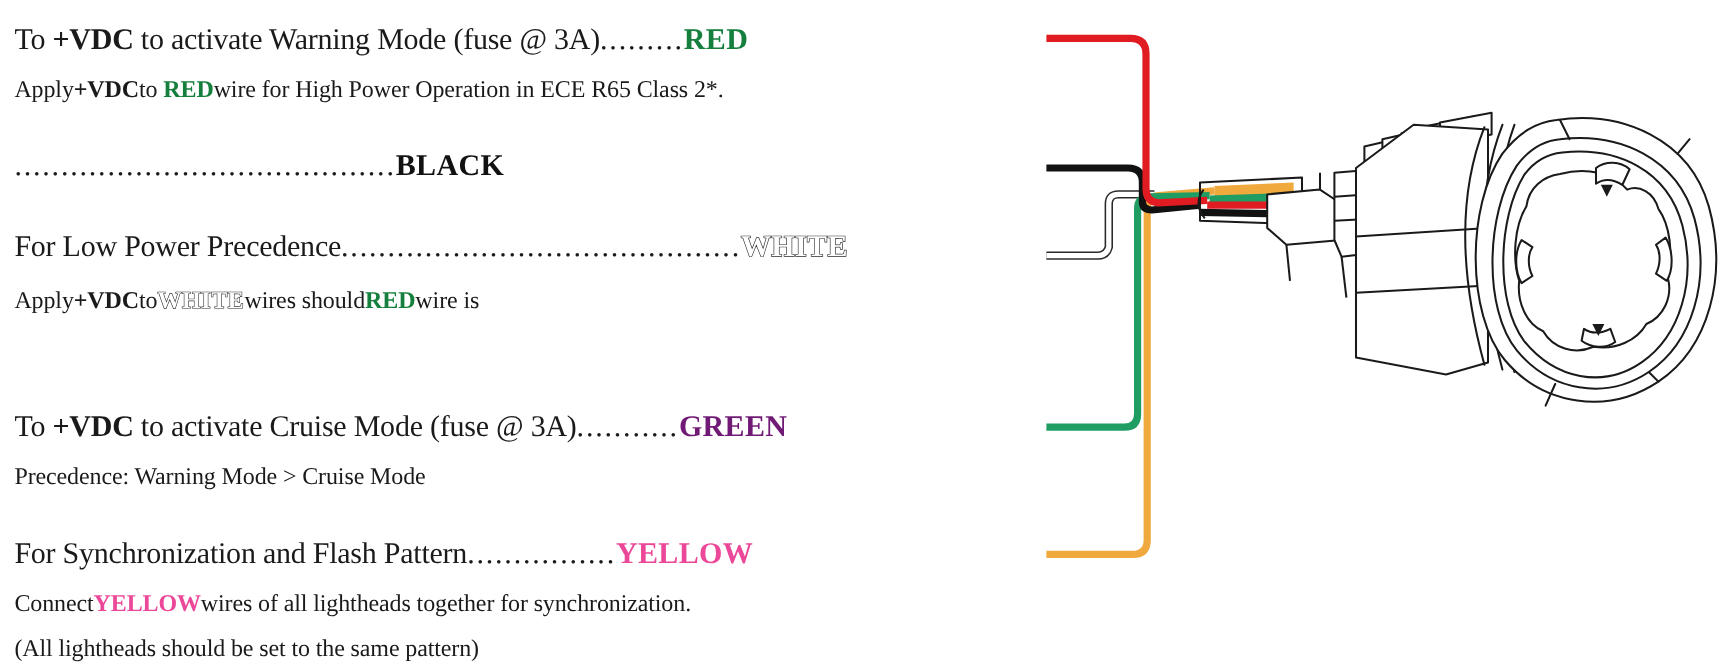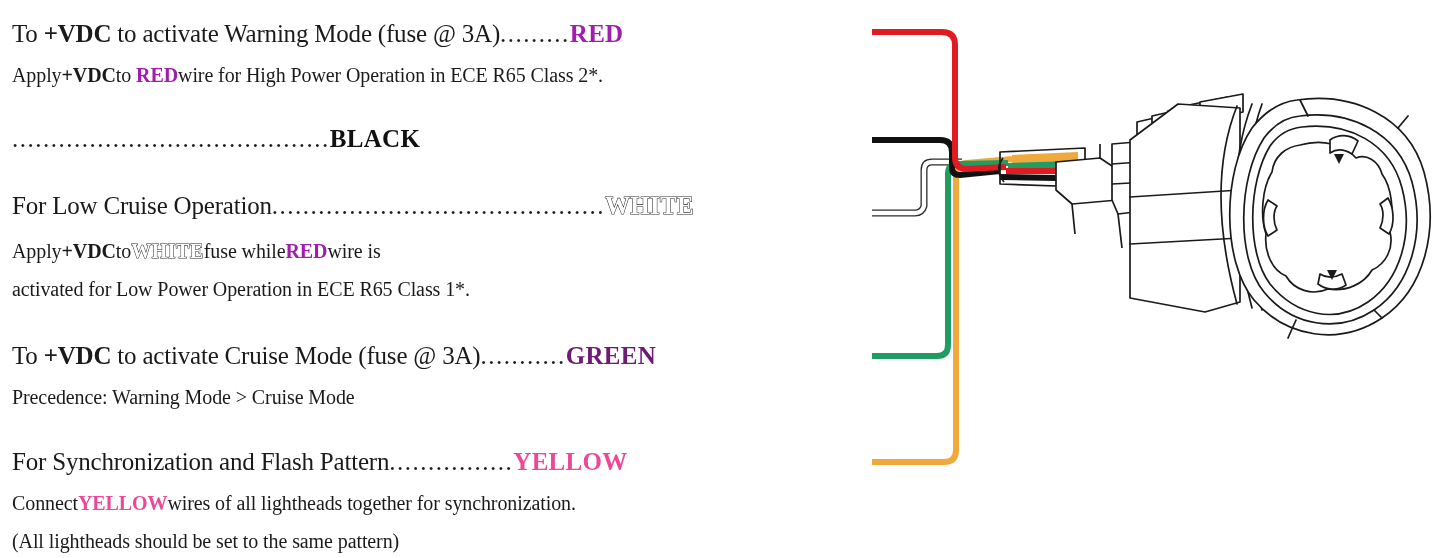--- a/index.html
+++ b/index.html
@@ -26,21 +26,21 @@
     letter-spacing:1.5px;
     color:#1a1a1a;
   }
   .head .wirename{font-weight:bold;font-size:25px;letter-spacing:0.3px;}
 
   
   .note{font-size:20px;font-weight:400;letter-spacing:-0.1px;}
 
   b.vdc{font-weight:bold;}
 
-  .c-red{color:#a21caf;font-weight:bold;}
+  .c-red{color:#15803d;font-weight:bold;}
   .c-green{color:#701a75;font-weight:bold;}
   .c-yellow{color:#ec4899;font-weight:bold;}
   .c-black{color:#111111;font-weight:bold;text-align:center;}
 
   
   .c-white{
     font-weight:bold;
     color:#ffffff;
     -webkit-text-stroke:1.1px #2a2a2a;
     paint-order:stroke fill;
@@ -70,34 +70,33 @@
         <span class="c-red">RED</span>
         <span> wire for High Power Operation in ECE R65 Class 2*.</span>
     </div>
 
     <div class="row head" style="top:113px;">
       <span class="lead">.........................................</span>
       <span class="wirename c-black">BLACK</span>
     </div>
 
     <div class="row head" style="top:180px;">
-      <span>For Low Cruise Operation </span>
+      <span>For Low Power Precedence </span>
       <span class="lead">...........................................</span>
       <span class="wirename c-white">WHITE</span>
     </div>
     <div class="row note" style="top:228px;">
       <span>Apply </span>
         <b class="vdc">+VDC</b>
         <span> to </span>
         <span class="c-white small">WHITE</span>
-        <span> fuse while </span>
+        <span> wires should </span>
         <span class="c-red">RED</span>
         <span> wire is</span>
     </div>
-    <div class="row note" style="top:266px;">activated for Low Power Operation in ECE R65 Class 1*.</div>
 
     <div class="row head" style="top:330px;">
       <span><span>To </span><b class="vdc">+VDC</b><span> to activate Cruise Mode (fuse @ 3A) </span></span>
       <span class="lead">...........</span>
       <span class="wirename c-green">GREEN</span>
     </div>
     <div class="row note" style="top:374px;">Precedence: Warning Mode &gt; Cruise Mode</div>
 
     <div class="row head" style="top:436px;">
       <span>For Synchronization and Flash Pattern </span>

